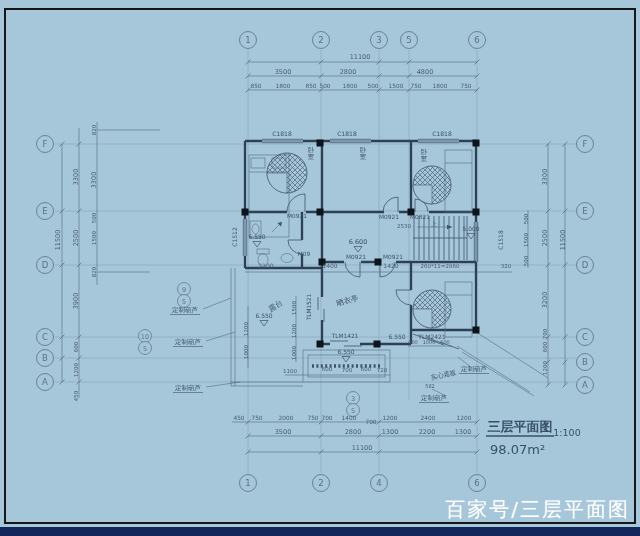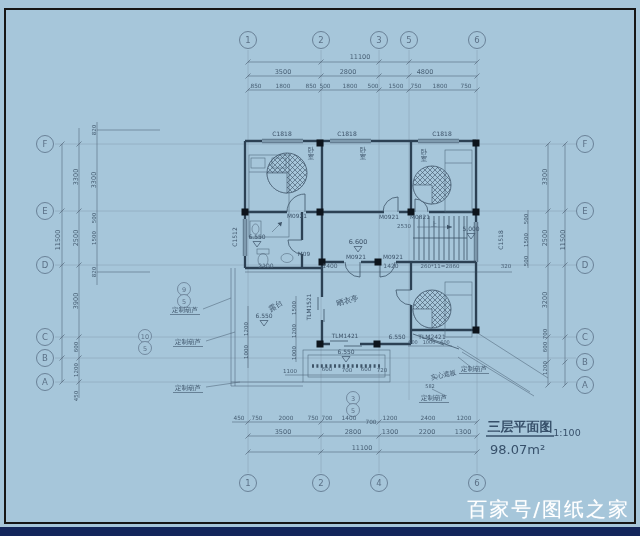--- a/index.html
+++ b/index.html
@@ -388,13 +388,13 @@
 
   <g>
     <text class="titletext" x="520" y="431" font-size="13" text-anchor="middle" font-weight="bold">三层平面图</text>
     <line x1="486" y1="436" x2="554" y2="436" stroke="#37506a" stroke-width="1.4"></line>
     <text class="titletext" x="567" y="436" font-size="9.5" text-anchor="middle">1:100</text>
     <text class="titletext" x="490" y="454" font-size="13" text-anchor="start">98.07m²</text>
   </g>
 </svg>
 
 <div id="navy-strip" style="background: rgb(19, 38, 91);"></div>
-<div id="watermark" style="color: rgb(255, 255, 255);">百家号/图纸之家</div>
+<div id="watermark" style="color: rgb(255, 255, 255);">百家号/三层平面图</div>
 
 </body></html>

